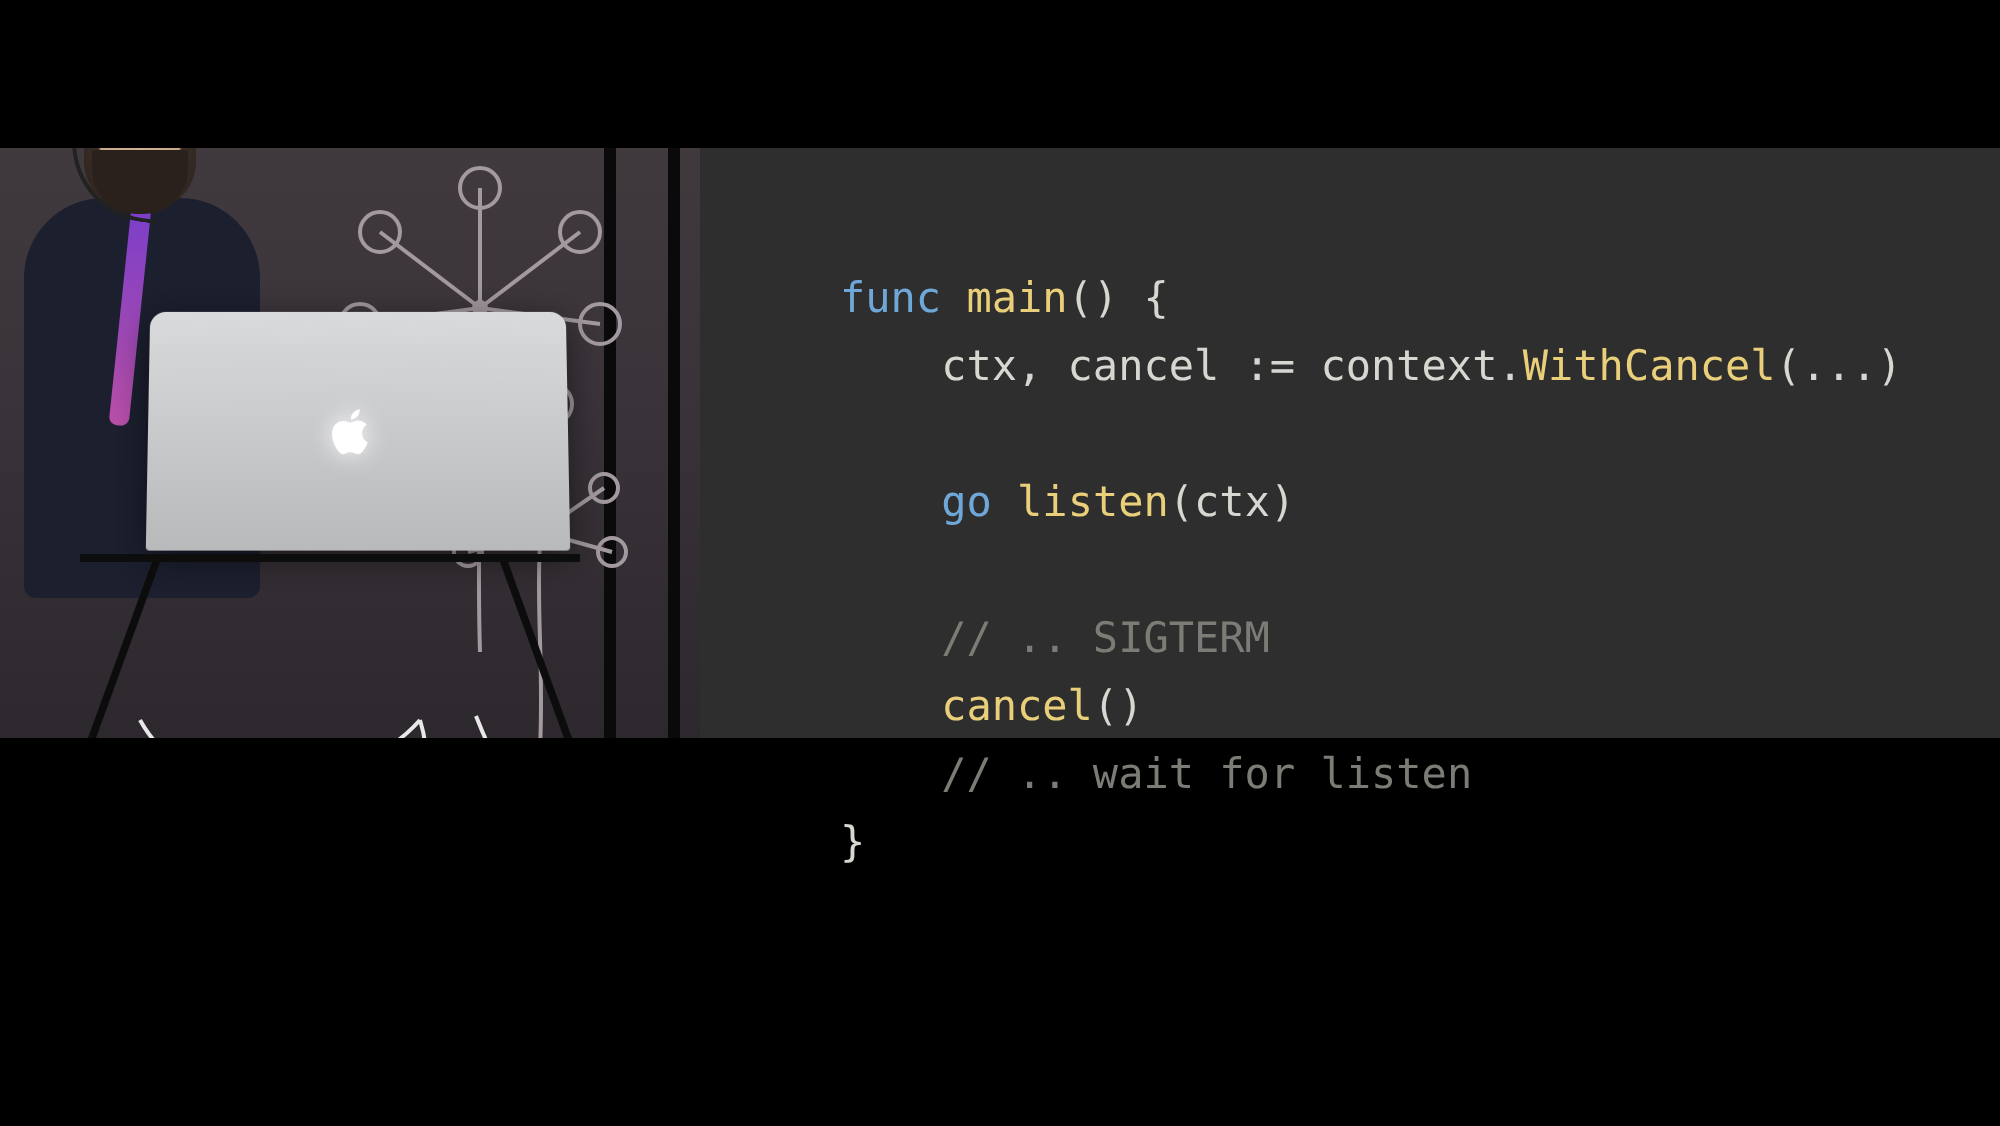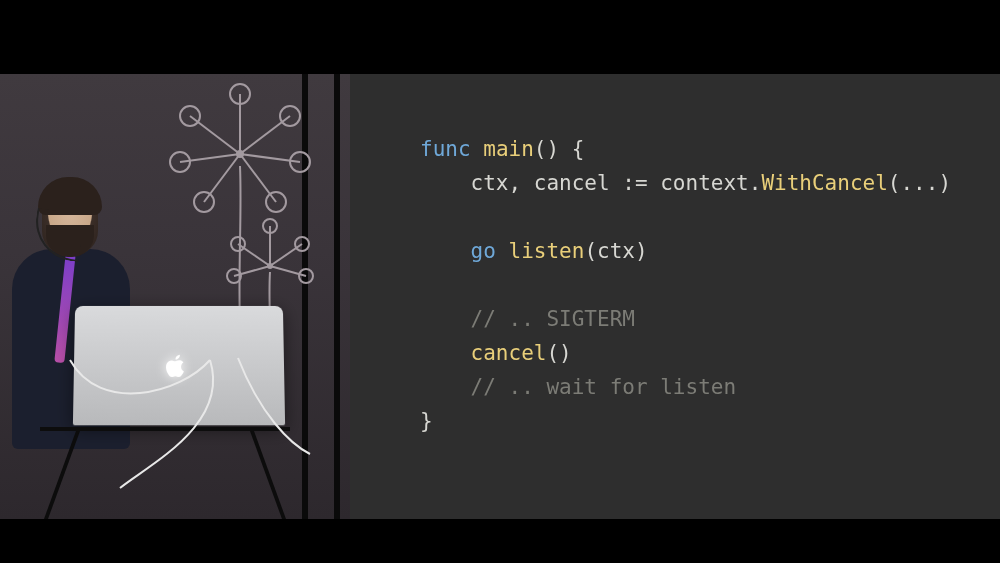--- a/index.html
+++ b/index.html
@@ -9,21 +9,21 @@
     height: 563px;
     background: #000;
     overflow: hidden;
     font-family: -apple-system, BlinkMacSystemFont, "Segoe UI", Roboto, sans-serif;
   }
   .frame {
     position: absolute;
     left: 0;
     top: 74px;
     width: 1000px;
-    height: 445px;
+    height: 295px;
     display: flex;
   }
   .speaker-pane {
     width: 350px;
     height: 100%;
     position: relative;
     background: linear-gradient(180deg, #403a3f 0%, #3a343a 40%, #2d282d 100%);
     overflow: hidden;
   }
   

